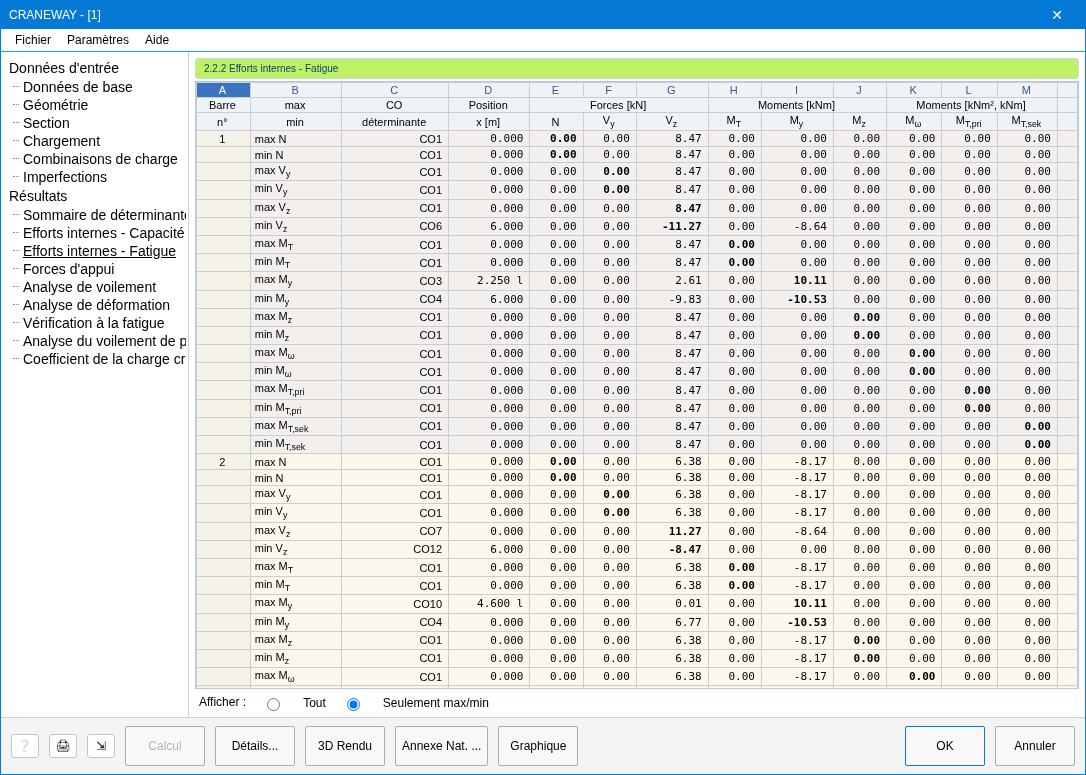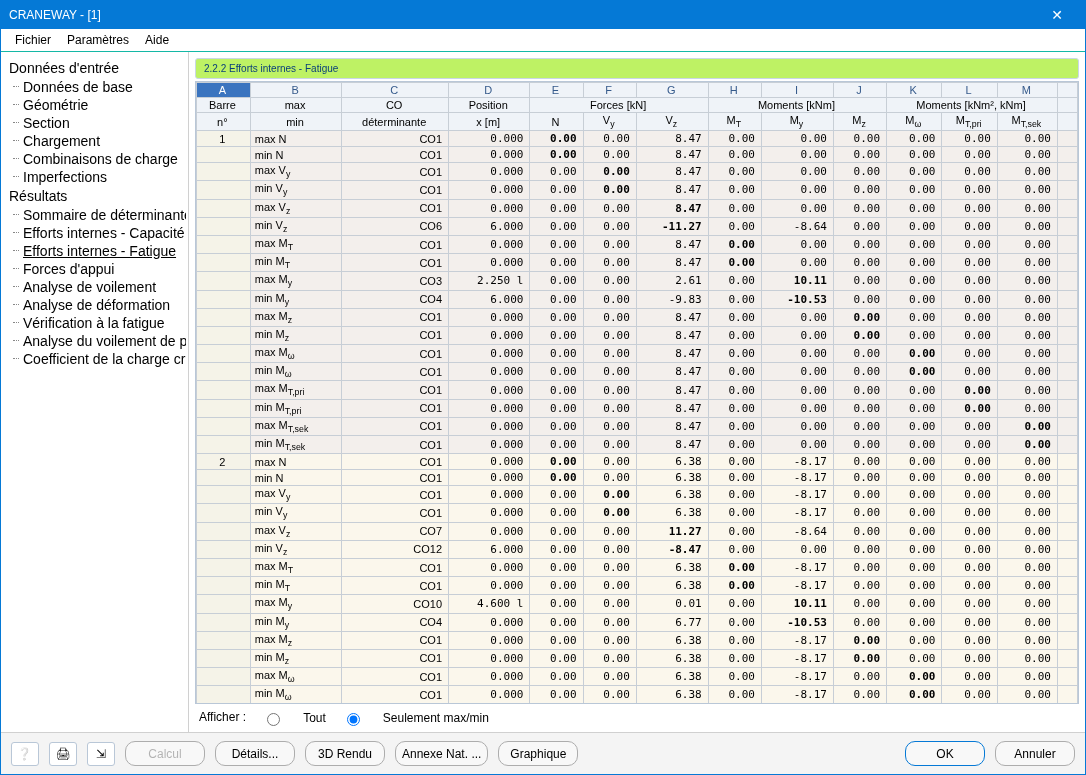--- a/index.html
+++ b/index.html
@@ -30,21 +30,21 @@
   td.barre{background:#f5f3e8;text-align:center;}
   td.bold{font-weight:700;}
   tr.g1 td{background:#f3efec;}
   tr.g2 td{background:#fbf7ec;}
   tr.g1 td.barre,tr.g2 td.barre{background:#f5f3e8;}
   .strip{padding:6px 10px;display:flex;align-items:flex-start;gap:16px;}
   .strip .lbl{color:#000;}
   .strip label{display:flex;align-items:center;gap:20px;}
   .footer{border-top:1px solid #d0d0d0;background:#f4f4f4;padding:8px 10px;display:flex;align-items:center;gap:10px;}
   .footer .spacer{flex:1;}
-  .footer button{min-width:80px;height:25px;font-size:12px;border-radius:10px;}
+  .footer button{min-width:80px;height:40px;font-size:12px;}
   .foot-icon{width:26px;height:22px;border:1px solid #b9c7d7;border-radius:3px;display:inline-flex;align-items:center;justify-content:center;font-size:12px;background:#fff;cursor:default;}
   button{background:#f8f8f8;border:1px solid #adadad;border-radius:2px;cursor:default;}
   button.primary{border:1px solid #0579d6;}
   .sub.suby{white-space:nowrap;overflow:hidden;text-overflow:clip;}
   sub{font-size:0.8em;}
 </style>
 </head>
 <body>
 
 <div class="window">

